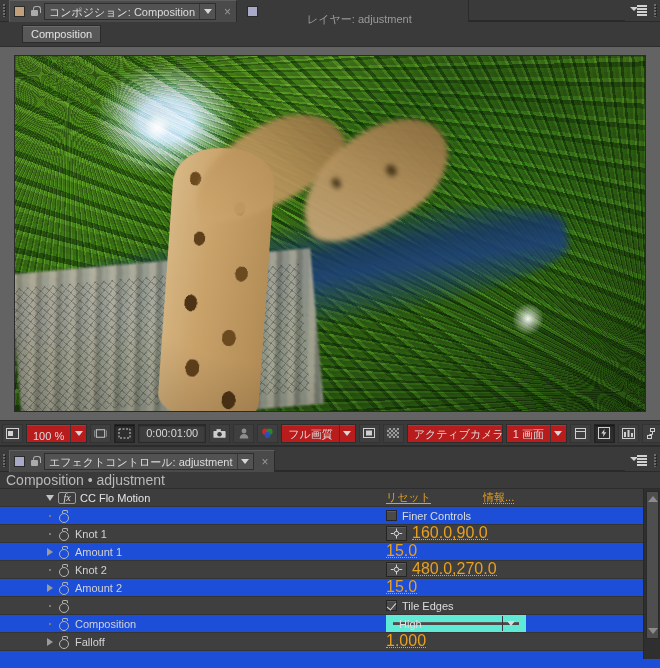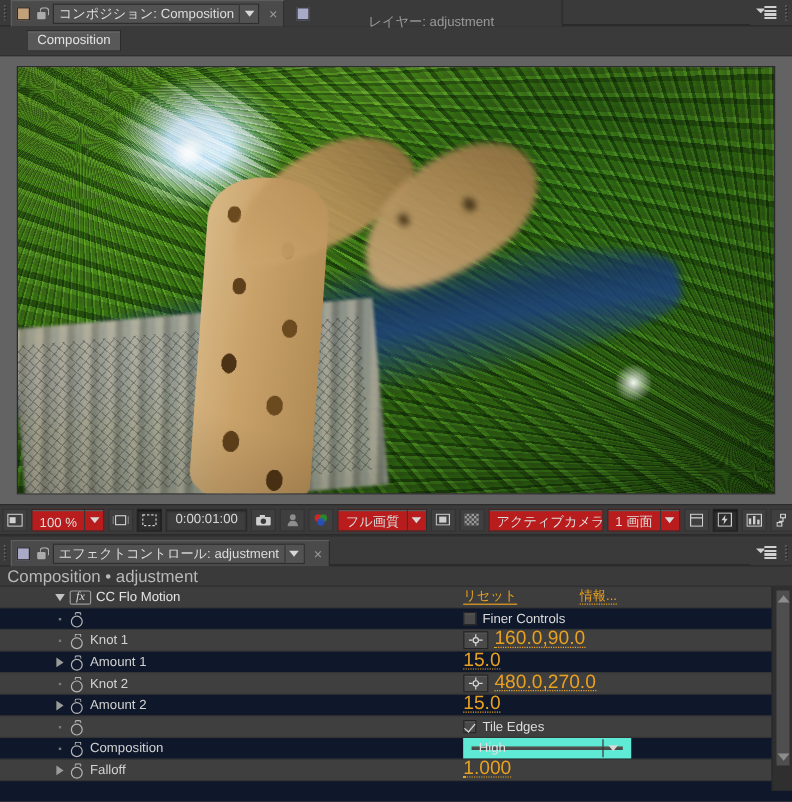--- a/index.html
+++ b/index.html
@@ -275,21 +275,21 @@
     color: #b9b9b9; font-size: 14px;
     border-bottom: 1px solid #2d2d2d;
   }
   .ec-body { position: relative; background: #3d3d3d; height: 170px; }
   .row {
     display: flex; align-items: center;
     height: 18px;
     border-bottom: 1px solid #343434;
   }
   .row.alt { background: #3f3f3f; }
-  .row.even { background: #0f172a; }
+  .row.even { background: #1d4ed8; }
   .row-left { width: 338px; display: flex; align-items: center; height: 18px; margin-left: 44px; }
   .row-right { flex: 1; display: flex; align-items: center; height: 18px; padding-left: 4px; }
   .tw-disc {
     width: 12px; display: flex; align-items: center; justify-content: center;
   }
   .tw-disc .dot { width: 2px; height: 2px; background: #7a7a7a; }
   .tri-right {
     width: 0; height: 0; border-top: 4px solid transparent;
     border-bottom: 4px solid transparent; border-left: 6px solid #9b9b9b;
   }

